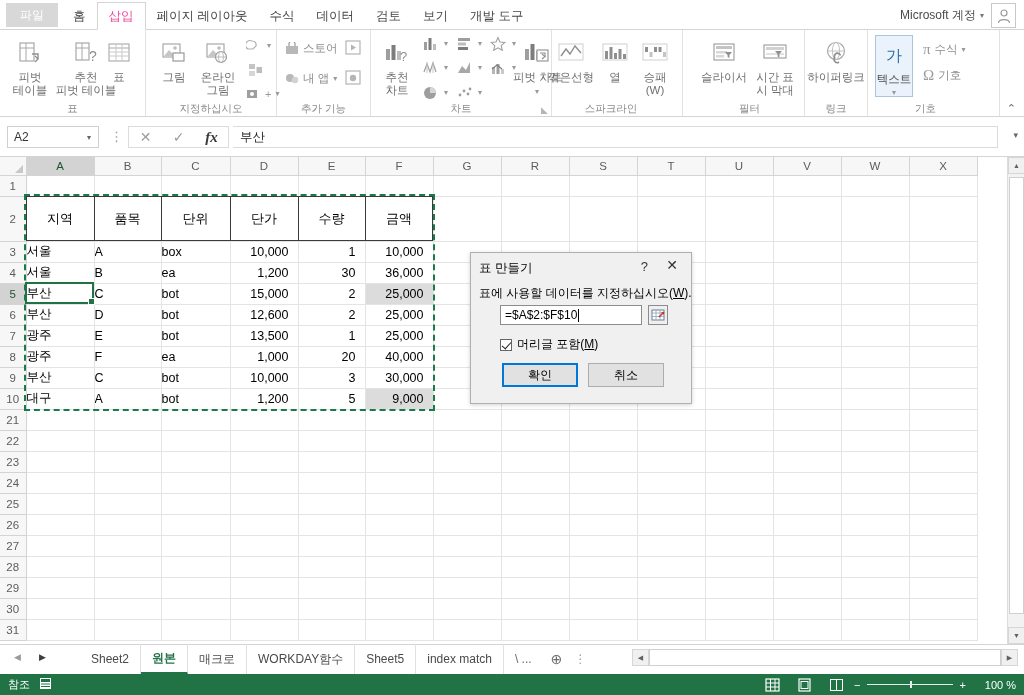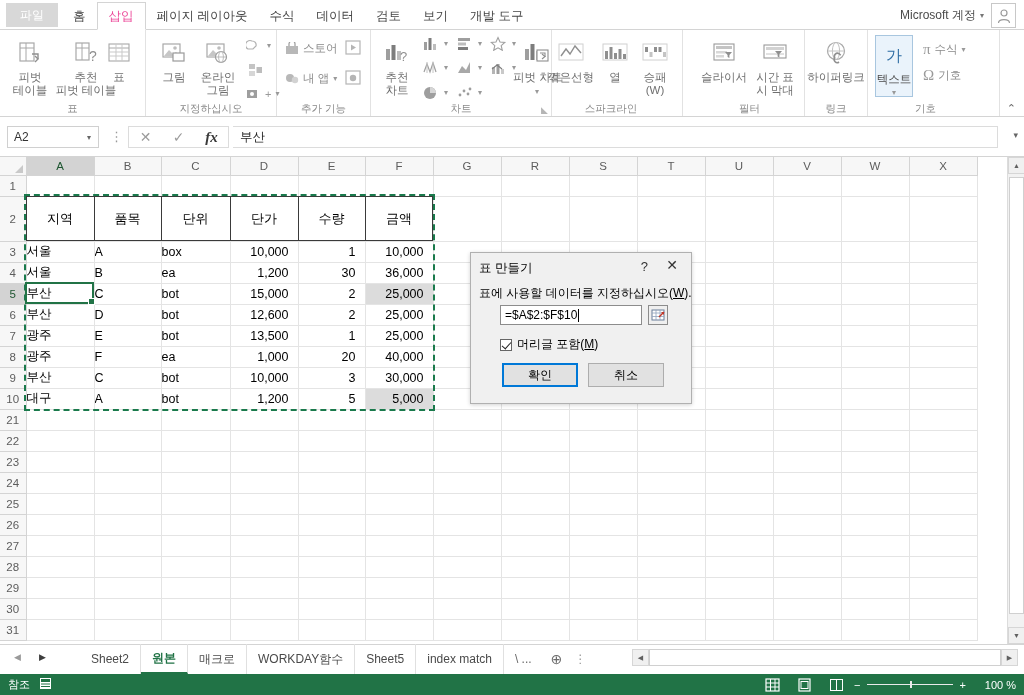--- a/index.html
+++ b/index.html
@@ -780,21 +780,21 @@
             <td class="cell" style="width: 68px; height: 21px;"></td>
             <td class="cell" style="width: 68px; height: 21px;"></td>
           </tr>
           <tr>
             <th class="rowhdr" style="height: 21px;">10</th>
             <td class="cell" style="width: 68px; height: 21px;">대구</td>
             <td class="cell" style="width: 67px; height: 21px;">A</td>
             <td class="cell" style="width: 69px; height: 21px;">bot</td>
             <td class="cell num" style="width: 68px; height: 21px;">1,200</td>
             <td class="cell num" style="width: 67px; height: 21px;">5</td>
-            <td class="cell num shade" style="width: 68px; height: 21px;">5,000</td>
+            <td class="cell num shade" style="width: 68px; height: 21px;">9,000</td>
             <td class="cell" style="width: 68px; height: 21px;"></td>
             <td class="cell" style="width: 68px; height: 21px;"></td>
             <td class="cell" style="width: 68px; height: 21px;"></td>
             <td class="cell" style="width: 68px; height: 21px;"></td>
             <td class="cell" style="width: 68px; height: 21px;"></td>
             <td class="cell" style="width: 68px; height: 21px;"></td>
             <td class="cell" style="width: 68px; height: 21px;"></td>
             <td class="cell" style="width: 68px; height: 21px;"></td>
           </tr>
           <tr>

